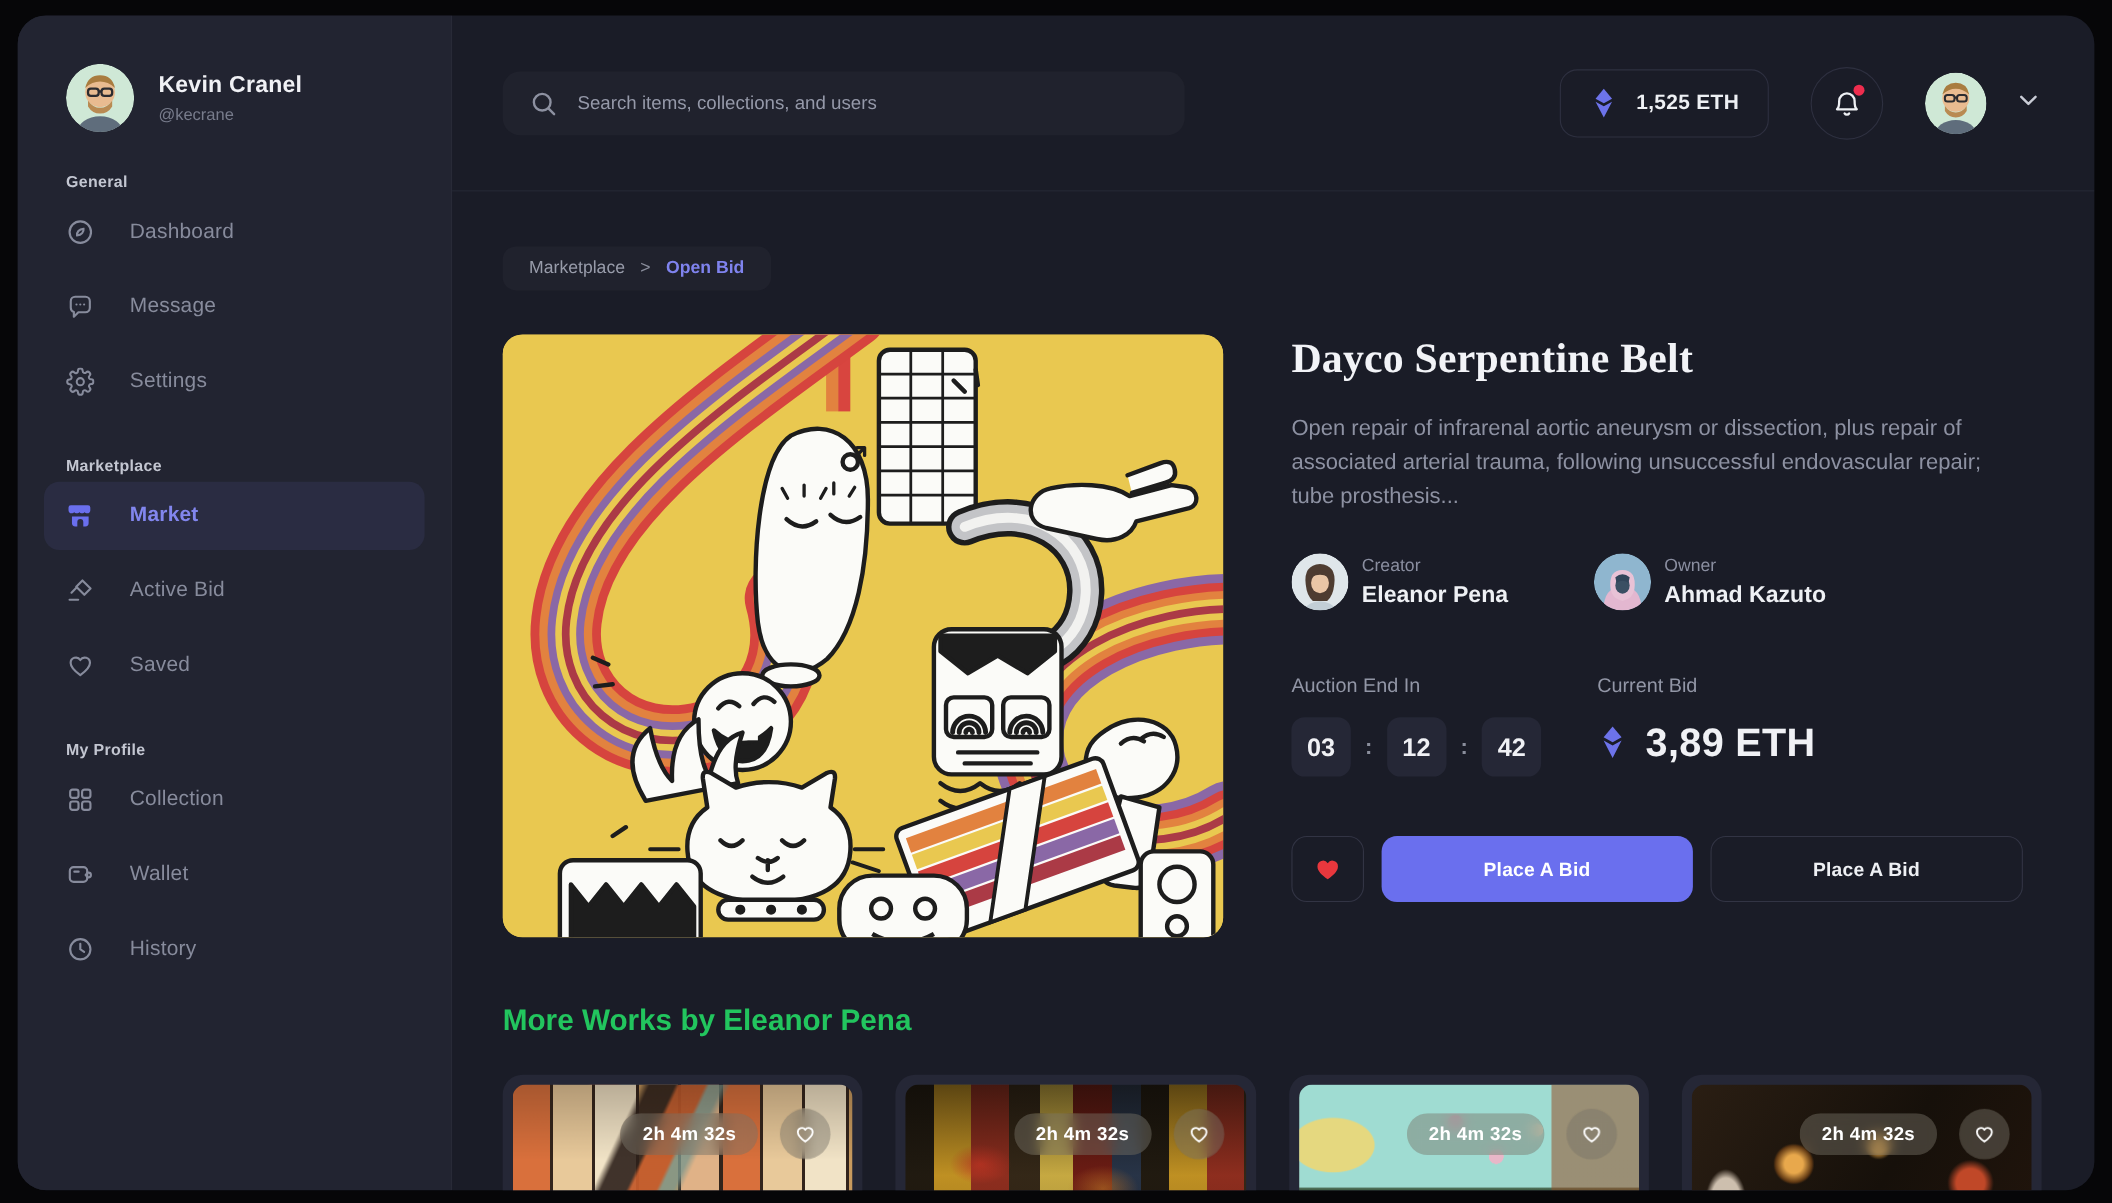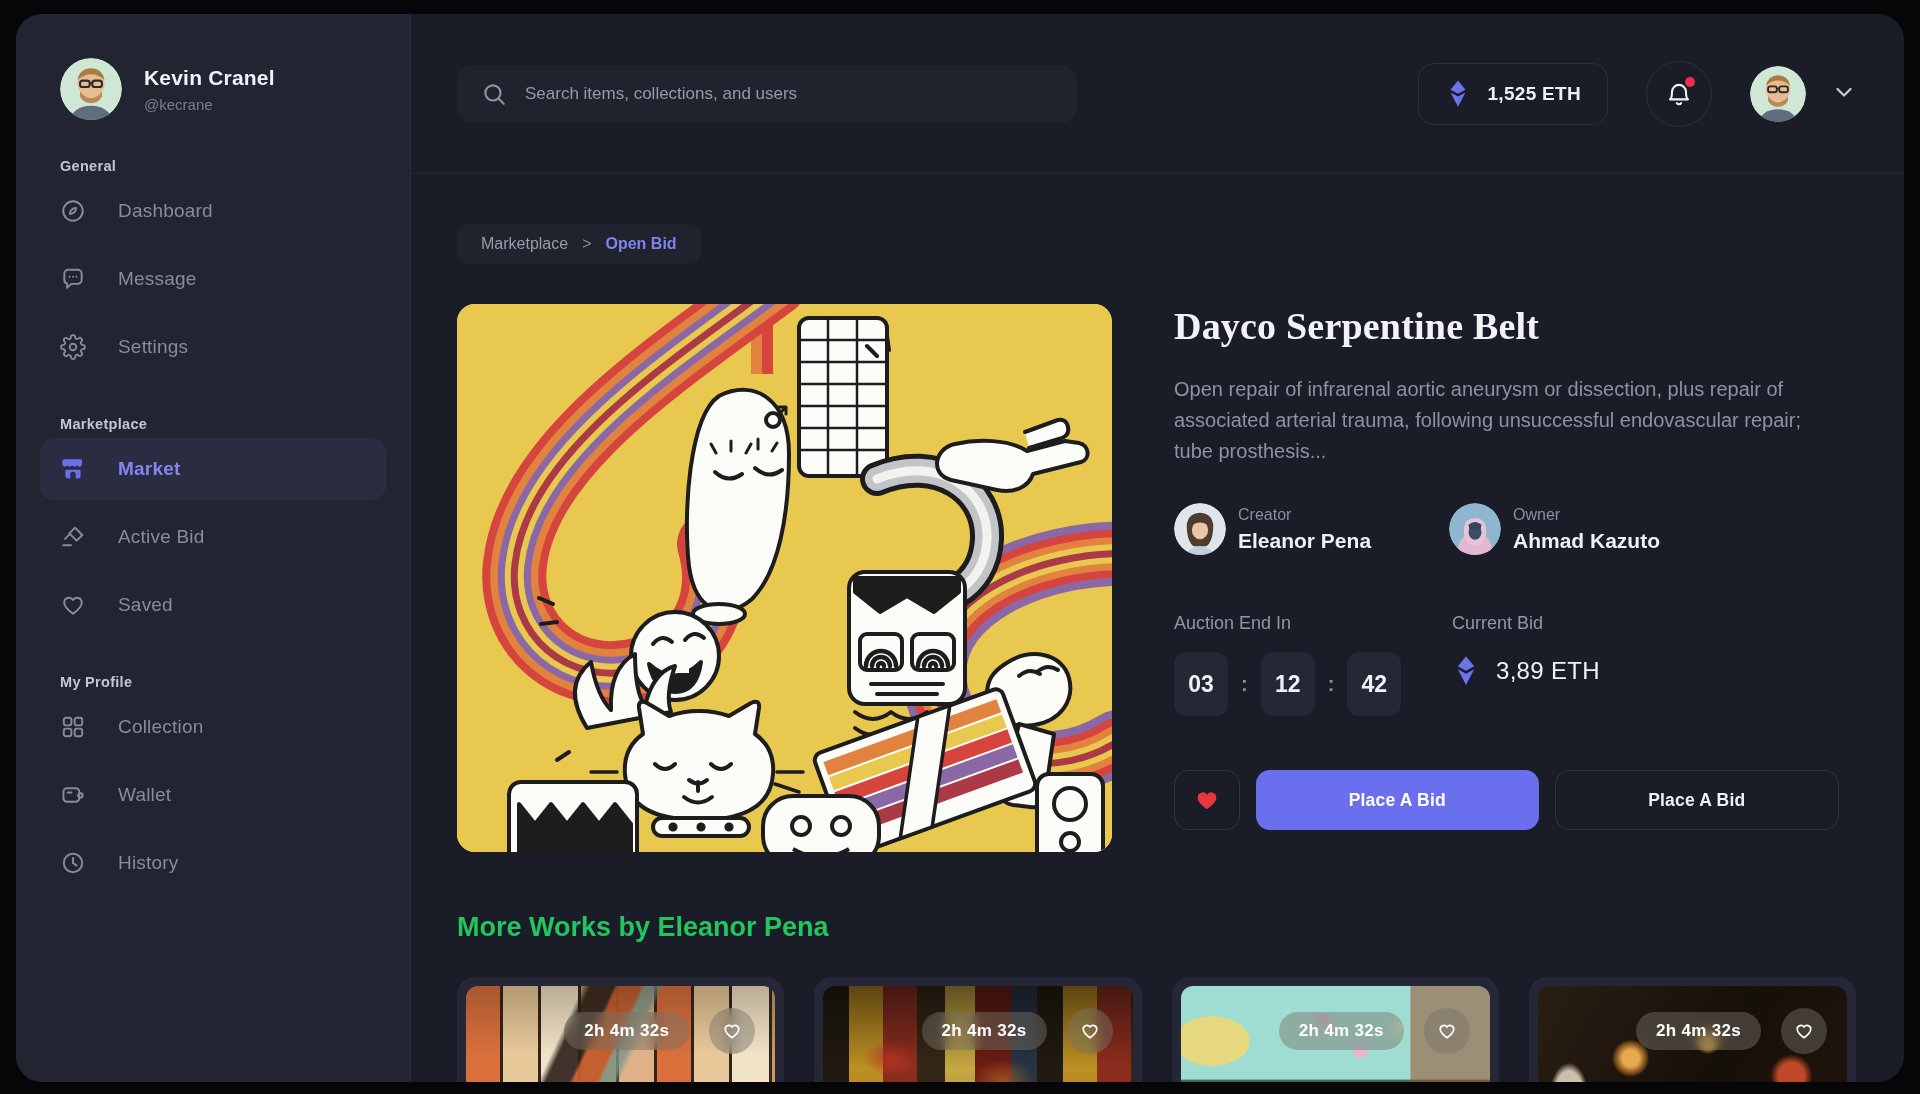--- a/index.html
+++ b/index.html
@@ -84,28 +84,28 @@
   .item-desc { margin-top:26px; font-size:20px; line-height:31px; color:#8d91a2; max-width:665px; }
   .people { display:flex; gap:60px; margin-top:36px; }
   .person { display:flex; align-items:center; gap:12px; min-width:215px; cursor:pointer; }
   .person-role { font-size:16px; color:#8a8ea0; }
   .person-name { font-size:21px; font-weight:700; color:#eef0f4; margin-top:5px; }
   .auction-row { display:flex; margin-top:58px; }
   .auction-col { width:278px; }
   .mini-label { font-size:18px; color:#9296a6; }
   .timer { display:flex; align-items:center; gap:13px; margin-top:18px; }
   .t-chip {
-    width:54px; height:64px; background:#252736; border-radius:12px;
+    width:54px; height:54px; background:#252736; border-radius:12px;
     display:flex; align-items:center; justify-content:center;
     font-size:23px; font-weight:700; color:#f0f1f5;
   }
   .t-colon { color:#8a8e9c; font-size:20px; font-weight:700; }
   .bid-value { display:flex; align-items:center; gap:16px; margin-top:20px; }
   .bid-value svg { width:28px; height:34px; }
-  .bid-amount { font-size:24px; font-weight:400; color:#f0f1f5; letter-spacing:.3px; }
+  .bid-amount { font-size:36px; font-weight:700; color:#f0f1f5; letter-spacing:.3px; }
   .actions { display:flex; gap:16px; margin-top:54px; max-width:665px; }
   .like-btn {
     width:66px; height:60px; border:1px solid #323444; border-radius:14px;
     background:transparent; display:flex; align-items:center; justify-content:center; cursor:pointer; flex:none;
   }
   .like-btn svg { width:28px; height:26px; }
   .btn { height:60px; border-radius:14px; flex:1; font-size:17.5px; font-weight:600;
     font-family:inherit; cursor:pointer; letter-spacing:.2px; }
   .btn-primary { background:#6a6fee; border:none; color:#ffffff; }
   .btn-ghost { background:transparent; border:1px solid #323444; color:#eef0f4; }

